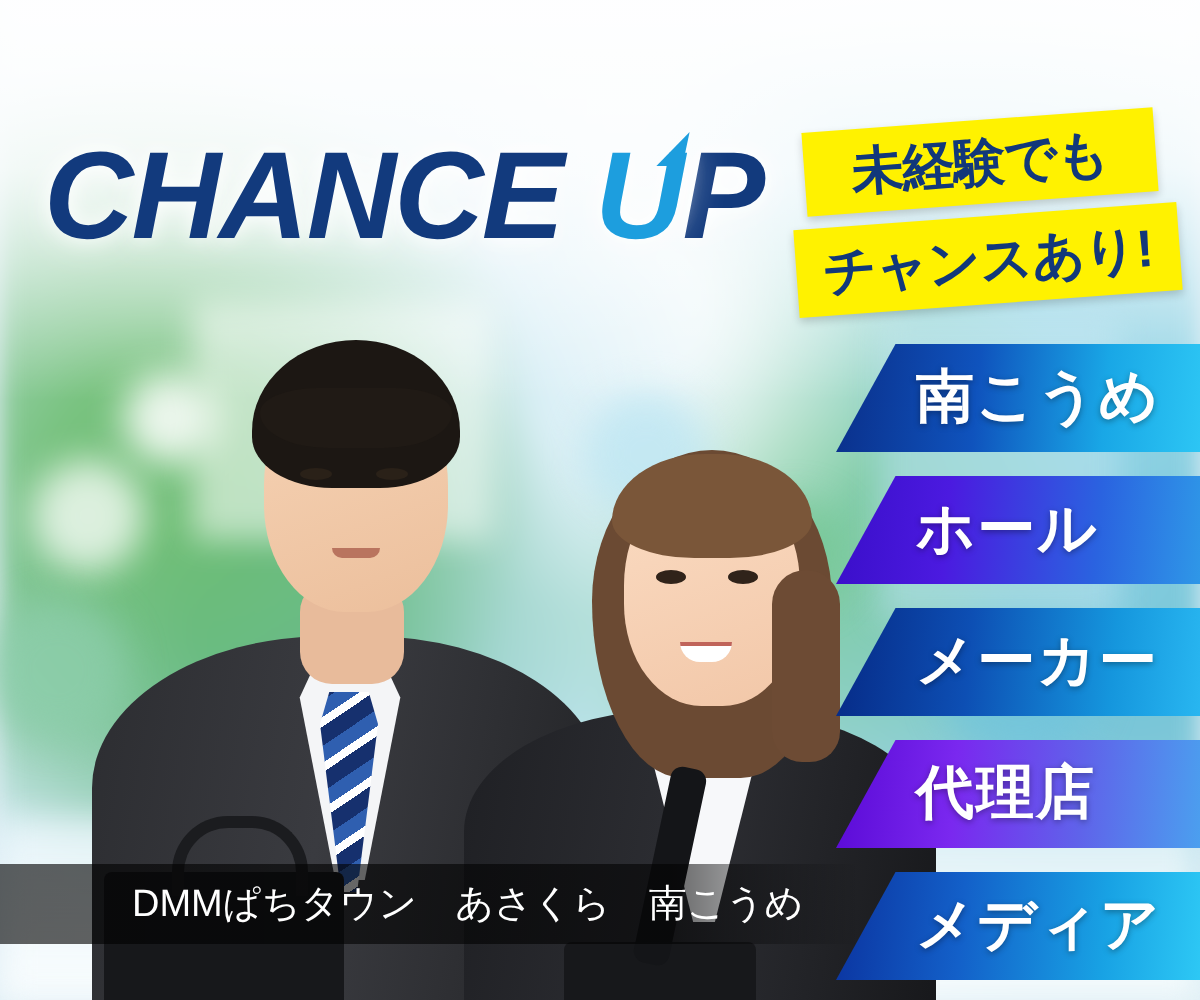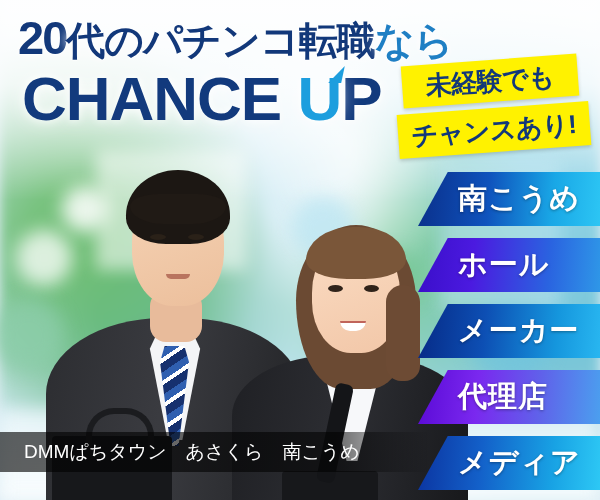--- a/index.html
+++ b/index.html
@@ -56,21 +56,21 @@
     font-weight:800;font-size:39px;line-height:1;
     color:#12387a;letter-spacing:-1px;
     text-shadow:0 0 8px rgba(255,255,255,.95),0 0 16px rgba(255,255,255,.9),0 1px 0 rgba(255,255,255,.8);
     white-space:nowrap;
   }
   #headline .num{font-size:47px;letter-spacing:-2px;}
   #headline .nara{color:#1f7fc4;}
 
   #logo{
     position:absolute;left:22px;top:68px;
-    font-weight:800;font-size:62px;line-height:1;
+    font-weight:800;font-style:italic;font-size:62px;line-height:1;
     color:#123a7d;letter-spacing:-1px;white-space:nowrap;
     text-shadow:0 0 10px rgba(255,255,255,.95),0 0 20px rgba(255,255,255,.85);
   }
   #logo .up-u{color:#1d9ede;position:relative;}
   #logo .up-u::after{
     content:"";position:absolute;right:-2px;top:2px;
     width:0;height:0;
     border-left:13px solid transparent;
     border-bottom:17px solid #1d9ede;
     transform:skewX(-12deg);
@@ -107,21 +107,21 @@
   .cat-3{top:198px;background:linear-gradient(95deg,#5a0ad6 0%,#7a28ef 32%,#5f63ea 66%,#4aa3ef 100%);}
   .cat-4{top:264px;background:linear-gradient(95deg,#0b34a0 0%,#1360c9 34%,#18a2e4 72%,#2fcbf6 100%);}
 
   
   #caption{
     position:absolute;left:0;bottom:28px;width:430px;height:40px;
     background:linear-gradient(90deg,rgba(0,0,0,.62) 0%,rgba(0,0,0,.58) 78%,rgba(0,0,0,0) 100%);
     display:flex;align-items:center;
   }
   #caption span{
-    color:#fff;font-size:19px;font-weight:400;margin-left:24px;white-space:nowrap;
+    color:#fff;font-size:19px;font-weight:400;margin-left:66px;white-space:nowrap;
   }
 </style>
 </head>
 <body>
 
 <div id="banner">
 
   <div class="bg-base"></div>
 
   <div class="bg-bokeh" style="left:16px;top:230px;width:56px;height:56px;background:rgba(255,255,255,.75);"></div>
@@ -170,23 +170,20 @@
                 border-radius:52% 52% 46% 46% / 72% 72% 40% 40%;"></div>
     <div style="position:absolute;left:146px;top:70px;width:34px;height:96px;background:#6d4b34;border-radius:18px 18px 16px 16px;"></div>
     <div style="position:absolute;left:88px;top:70px;width:15px;height:7px;background:#30231a;border-radius:50%;"></div>
     <div style="position:absolute;left:124px;top:70px;width:15px;height:7px;background:#30231a;border-radius:50%;"></div>
     <div style="position:absolute;left:100px;top:106px;width:26px;height:10px;background:#fff;border-radius:0 0 13px 13px;
                 box-shadow:inset 0 2px 0 #c0645a;"></div>
     <div class="bag" style="left:42px;top:256px;width:96px;height:60px;"></div>
     <div style="position:absolute;left:86px;top:168px;width:18px;height:100px;background:#141518;transform:rotate(12deg);border-radius:6px;"></div>
   </div>
 
-  <div id="headline">
-    <span class="num">20</span><span>代のパチンコ転職</span><span class="nara">なら</span>
-  </div>
 
   <div id="logo">
     <span>CHANCE </span><span class="up-u">U</span><span>P</span>
   </div>
 
   <div id="badge">
     <div class="badge-bar" id="badge-line1">未経験でも</div>
     <div class="badge-bar" id="badge-line2">チャンスあり!</div>
   </div>
 

